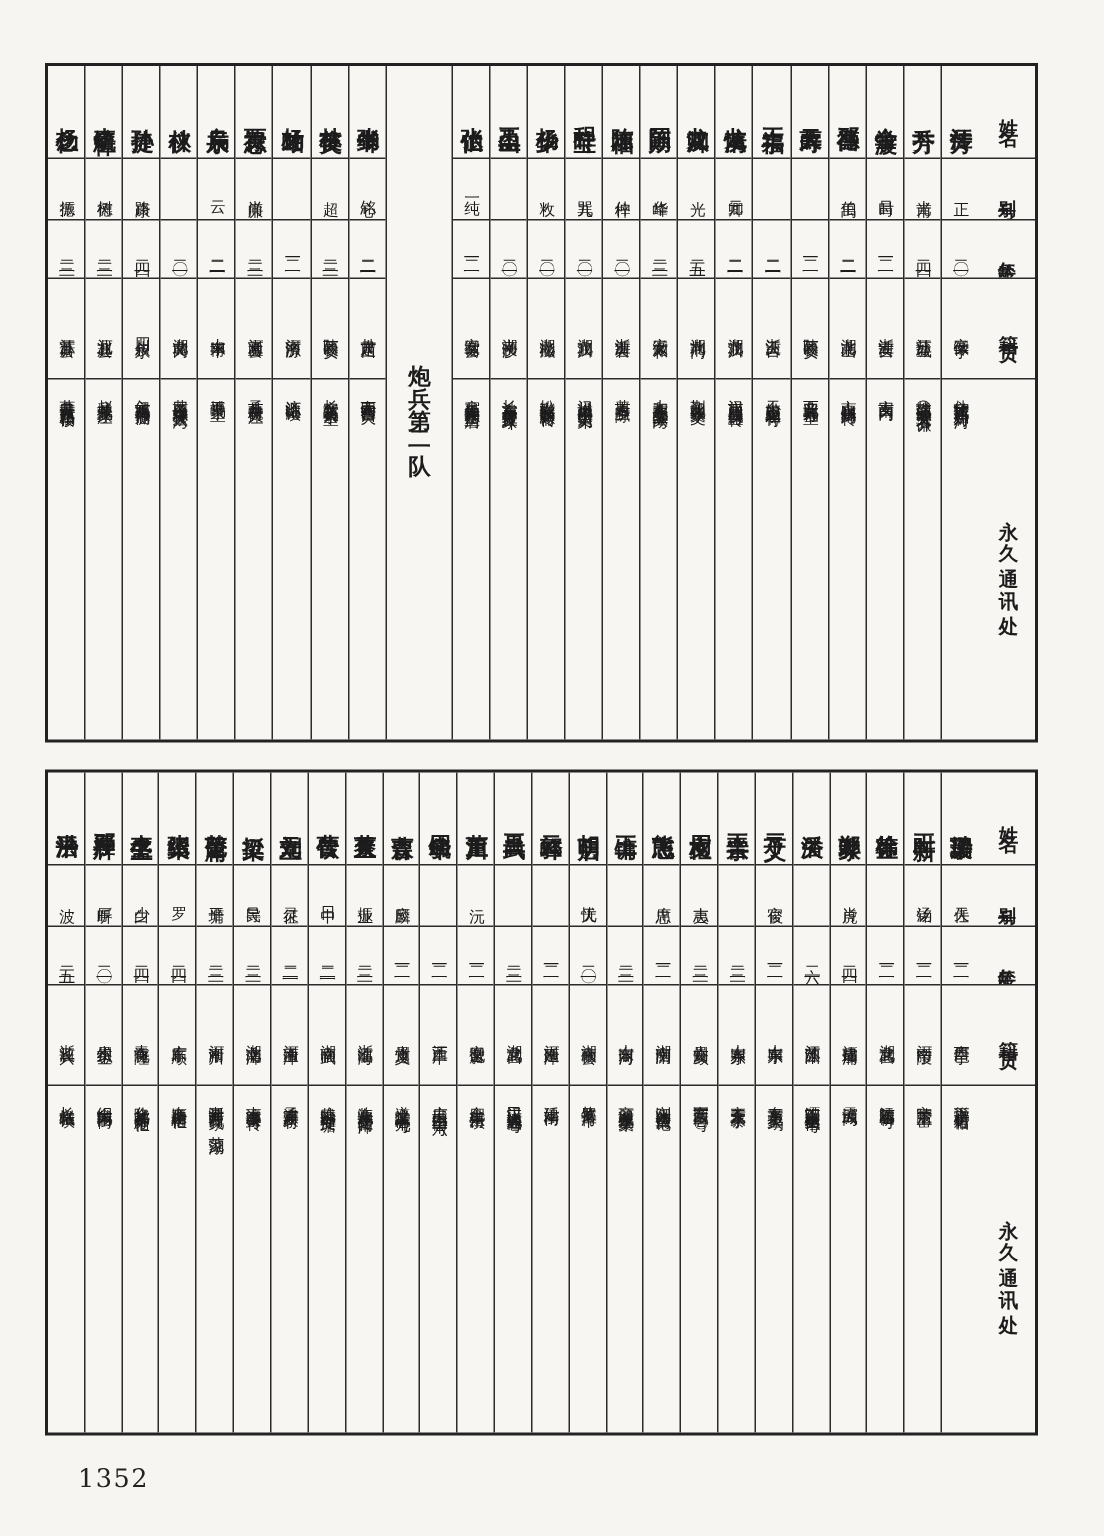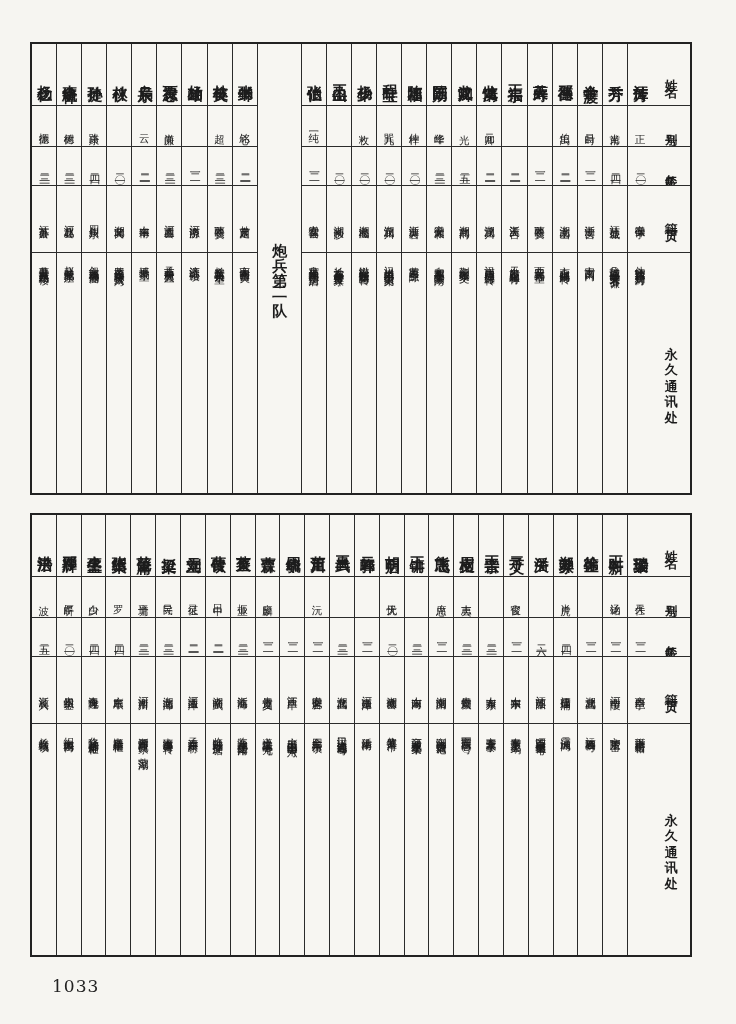--- a/index.html
+++ b/index.html
@@ -917,14 +917,14 @@
         </div>
     <div class="cell c-native">
           <span class="vtext native-text">浙江长兴</span>
         </div>
     <div class="cell c-addr">
           <span class="vtext addr-text">长兴临城镇</span>
         </div>
   </div>
     </div>
 
-  <div class="page-number">1033</div>
+  <div class="page-number">1352</div>
 </div>
 
 </body></html>

